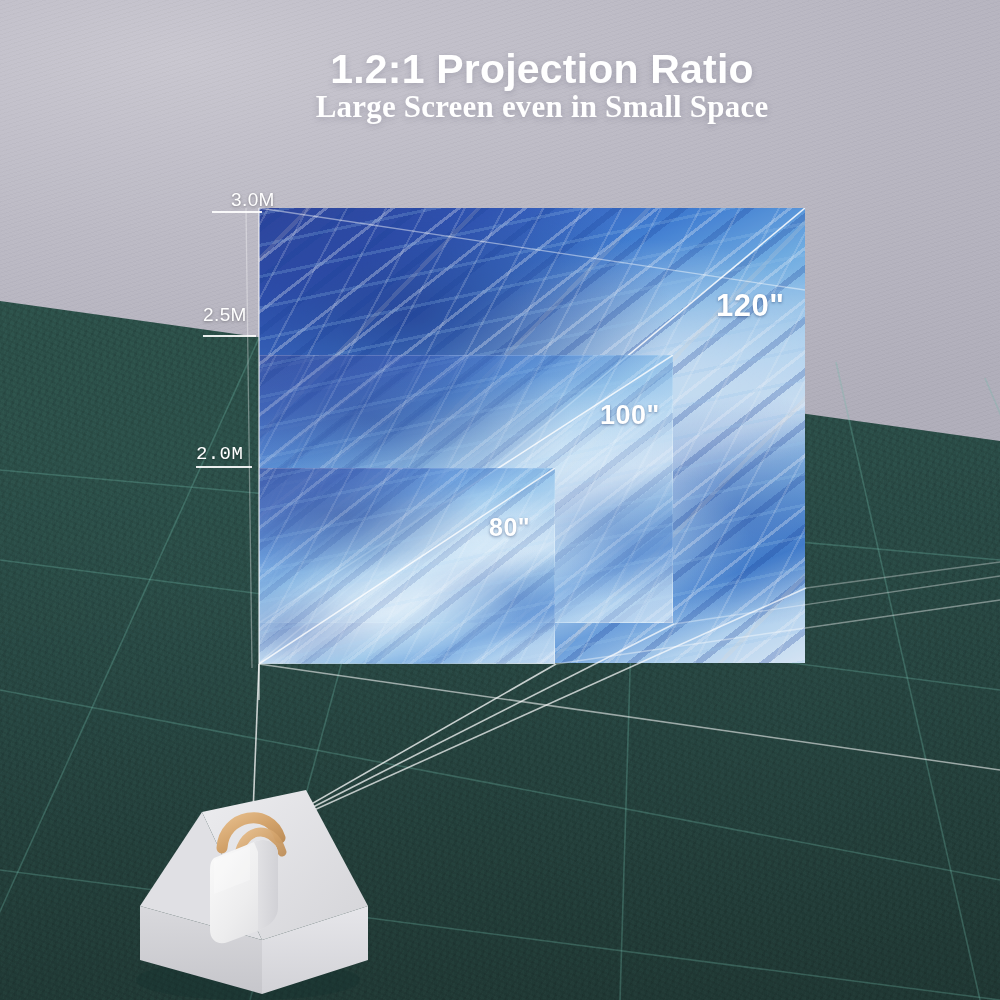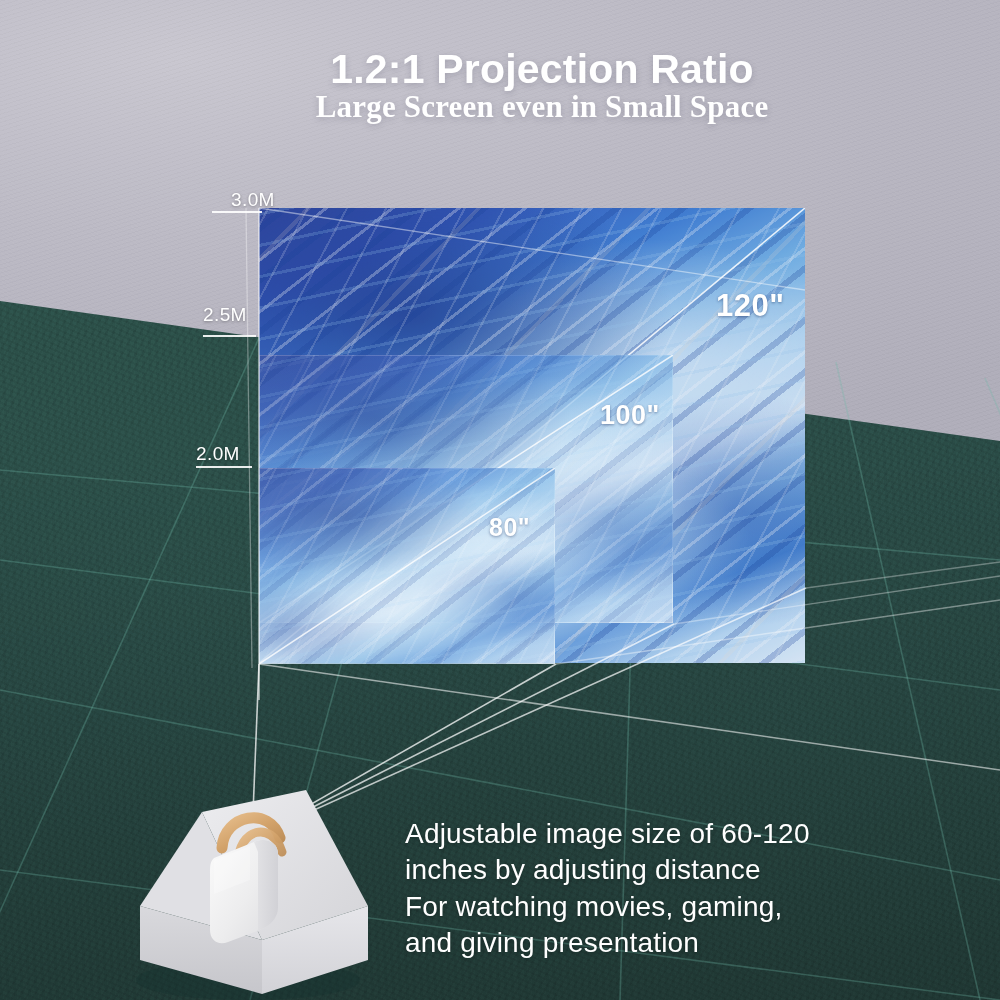--- a/index.html
+++ b/index.html
@@ -147,21 +147,21 @@
   .dist{
     position:absolute;
     color:#fff;
     font-size:19px;
     letter-spacing:.4px;
     text-shadow:0 1px 3px rgba(0,0,0,.35);
     white-space:nowrap;
   }
   .dist-3  { left:212px; top:189px;margin-left:19px; }
   .dist-25 { left:203px; top:304px; }
-  .dist-20 { left:196px; top:443px; }
+  .dist-20 { left:196px; top:443px;font-family:Liberation Mono, monospace; }
 
   
   .pedestal{position:absolute;left:120px;top:780px;width:250px;height:220px;}
 
   
   .headline{
     position:absolute;left:0;top:48px;width:1000px;
     text-align:center;color:#fff;
     font-weight:bold;
     text-shadow:0 2px 6px rgba(60,60,80,.22);
@@ -332,20 +332,14 @@
 
       <path d="M94,80 L130,66 L130,100 L94,114 Z" fill="#ffffff" opacity="0.28"></path>
     </g>
   </svg>
 
   <div class="headline">
     <span class="l1">1.2:1 Projection Ratio</span>
     <span class="l2">Large Screen even in Small Space</span>
   </div>
 
-  <div class="caption">
-    <span>Adjustable image size of 60-120</span>
-    <span>inches by adjusting distance</span>
-    <span>For watching movies, gaming,</span>
-    <span>and giving presentation</span>
-  </div>
 
 </div>
 
 </body></html>

